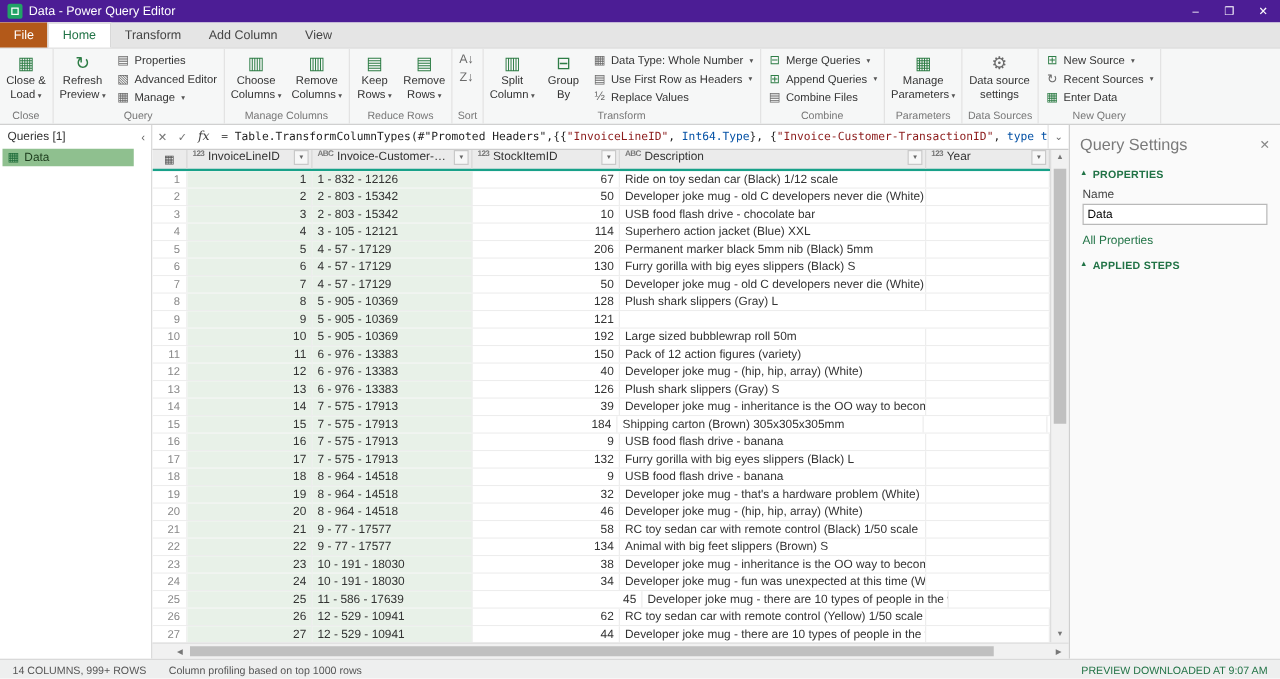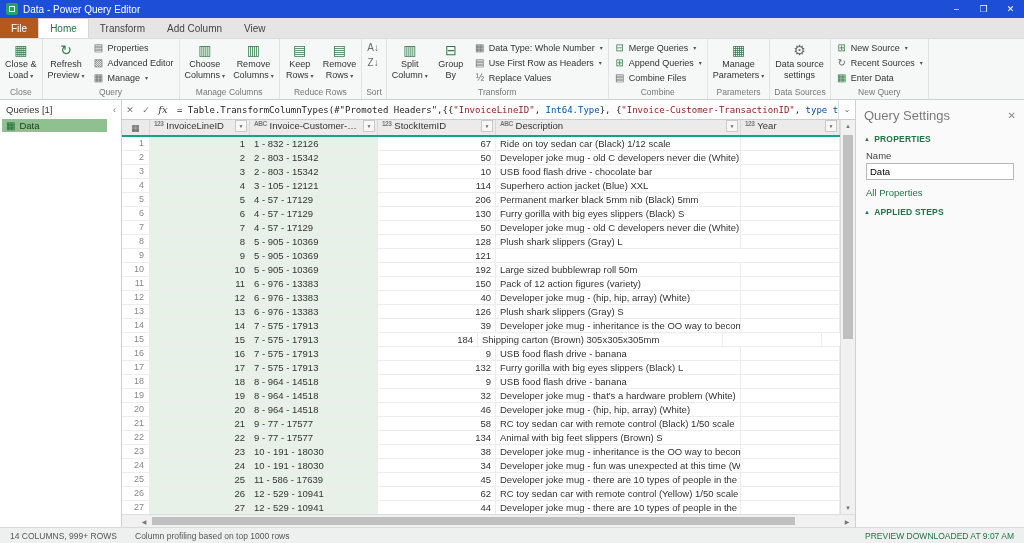--- a/index.html
+++ b/index.html
@@ -1,21 +1,21 @@
 <!DOCTYPE html>
 <html><head>
 <meta charset="utf-8">
 <style>
   *{box-sizing:border-box;margin:0;padding:0}
   html,body{width:1024px;height:543px;overflow:hidden}
   body{font-family:"Liberation Sans",sans-serif;font-size:10px;color:#333;background:#fff;display:flex;flex-direction:column}
   button{background:transparent;border:0;font-family:inherit;color:inherit;cursor:default}
 
   
-  .titlebar{height:18px;background:#1d4ed8;color:#fff;display:flex;align-items:center;flex:none}
+  .titlebar{height:18px;background:#4c1d95;color:#fff;display:flex;align-items:center;flex:none}
   .app-icon{width:12px;height:12px;background:#21a366;border-radius:2px;margin:0 5px 0 6px;position:relative;flex:none}
   .app-icon::after{content:"";position:absolute;inset:3px;border:1px solid #fff}
   .title-text{font-size:10px;white-space:nowrap}
   .win-controls{margin-left:auto;display:flex;height:100%}
   .win-btn{width:27px;display:flex;align-items:center;justify-content:center;font-size:9px;color:#fff}
 
   
   .tabbar{height:21px;background:#e5e5e5;display:flex;border-bottom:1px solid #dcdcdc;flex:none}
   .tab{padding:0 11px;display:flex;align-items:center;color:#444;font-size:10px}
   .tab.file{background:#b35919;color:#fff}
@@ -470,21 +470,21 @@
               <div class="g-cell num tint" style="width: 100px;">14</div>
               <div class="g-cell tint" style="width: 128px;">7 - 575 - 17913</div>
               <div class="g-cell num" style="width: 118px;">39</div>
               <div class="g-cell" style="width: 245px;">Developer joke mug - inheritance is the OO way to become wealthy (Bl...</div>
               <div class="g-cell" style="width: 99px;"></div>
             </div>
             <div class="g-row">
               <div class="g-rnum">15</div>
               <div class="g-cell num tint" style="width: 100px;">15</div>
               <div class="g-cell tint" style="width: 128px;">7 - 575 - 17913</div>
-              <div class="g-cell num" style="width: 100px; padding-left: 20px;">184</div>
+              <div class="g-cell num" style="width: 116px; padding-left: 20px;">184</div>
               <div class="g-cell" style="width: 245px;">Shipping carton (Brown) 305x305x305mm</div>
               <div class="g-cell" style="width: 99px;"></div>
             </div>
             <div class="g-row">
               <div class="g-rnum">16</div>
               <div class="g-cell num tint" style="width: 100px;">16</div>
               <div class="g-cell tint" style="width: 128px;">7 - 575 - 17913</div>
               <div class="g-cell num" style="width: 118px;">9</div>
               <div class="g-cell" style="width: 245px;">USB food flash drive - banana</div>
               <div class="g-cell" style="width: 99px;"></div>
@@ -550,21 +550,21 @@
               <div class="g-cell num tint" style="width: 100px;">24</div>
               <div class="g-cell tint" style="width: 128px;">10 - 191 - 18030</div>
               <div class="g-cell num" style="width: 118px;">34</div>
               <div class="g-cell" style="width: 245px;">Developer joke mug - fun was unexpected at this time (White)</div>
               <div class="g-cell" style="width: 99px;"></div>
             </div>
             <div class="g-row">
               <div class="g-rnum">25</div>
               <div class="g-cell num tint" style="width: 100px;">25</div>
               <div class="g-cell tint" style="width: 128px;">11 - 586 - 17639</div>
-              <div class="g-cell num" style="width: 118px;">45</div>
+              <div class="g-cell num" style="width: 136px;">45</div>
               <div class="g-cell" style="width: 245px;">Developer joke mug - there are 10 types of people in the world (Black)</div>
               <div class="g-cell" style="width: 99px;"></div>
             </div>
             <div class="g-row">
               <div class="g-rnum">26</div>
               <div class="g-cell num tint" style="width: 100px;">26</div>
               <div class="g-cell tint" style="width: 128px;">12 - 529 - 10941</div>
               <div class="g-cell num" style="width: 118px;">62</div>
               <div class="g-cell" style="width: 245px;">RC toy sedan car with remote control (Yellow) 1/50 scale</div>
               <div class="g-cell" style="width: 99px;"></div>

